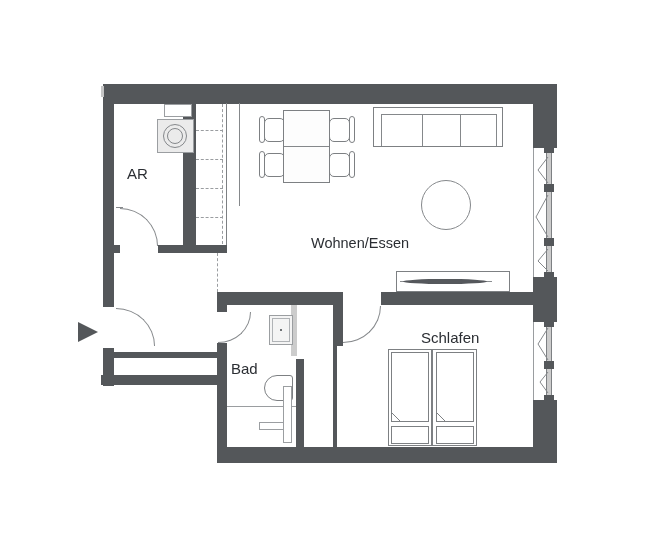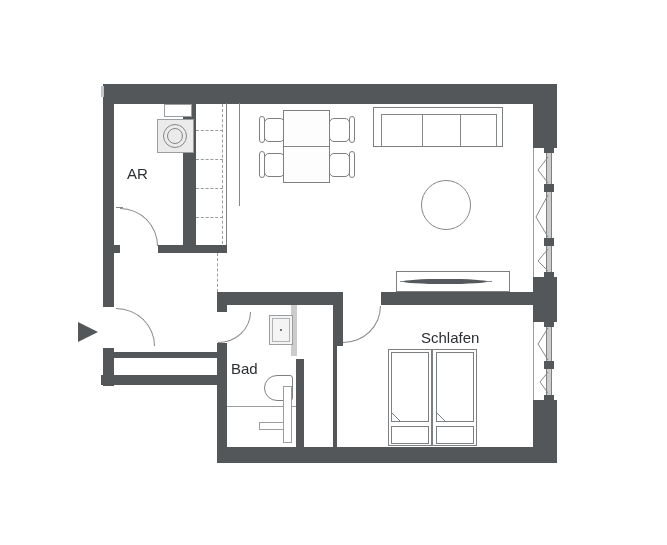--- a/index.html
+++ b/index.html
@@ -90,20 +90,21 @@
   <div class="box" style="left:373px;top:107px;width:130px;height:40px;"></div>
   <div class="hline" style="left:381px;top:114px;width:116px;"></div>
   <div class="vline" style="left:381px;top:114px;height:32px;"></div>
   <div class="vline" style="left:422px;top:114px;height:32px;"></div>
   <div class="vline" style="left:460px;top:114px;height:32px;"></div>
   <div class="vline" style="left:496px;top:114px;height:32px;"></div>
 
   <div class="circle" style="left:421px;top:180px;width:50px;height:50px;border-width:1.5px;"></div>
 
   <div class="box" style="left:396px;top:271px;width:114px;height:21px;"></div>
+  <div class="label" style="left:311px;top:235px;font-size:14.5px;">Wohnen/Essen</div>
 
   <div class="box-lt" style="left:269px;top:315px;width:24px;height:30px;background:#f4f4f4;"></div>
   <div class="abs" style="left:272px;top:318px;width:18px;height:24px;border:1px solid #b0b3b6;box-sizing:border-box;"></div>
   <div class="abs" style="left:280px;top:329px;width:2px;height:2px;background:#6f7275;"></div>
   <div class="abs" style="left:264px;top:375px;width:29px;height:26px;border:1px solid #7d8083;box-sizing:border-box;border-radius:13px 3px 3px 13px;background:#fff;"></div>
   <div class="hline" style="left:227px;top:406px;width:69px;border-color:#9a9da0;"></div>
   <div class="box-lt" style="left:259px;top:422px;width:26px;height:8px;"></div>
   <div class="box-lt" style="left:283px;top:386px;width:9px;height:57px;"></div>
   <div class="label" style="left:231px;top:360px;">Bad</div>
 

